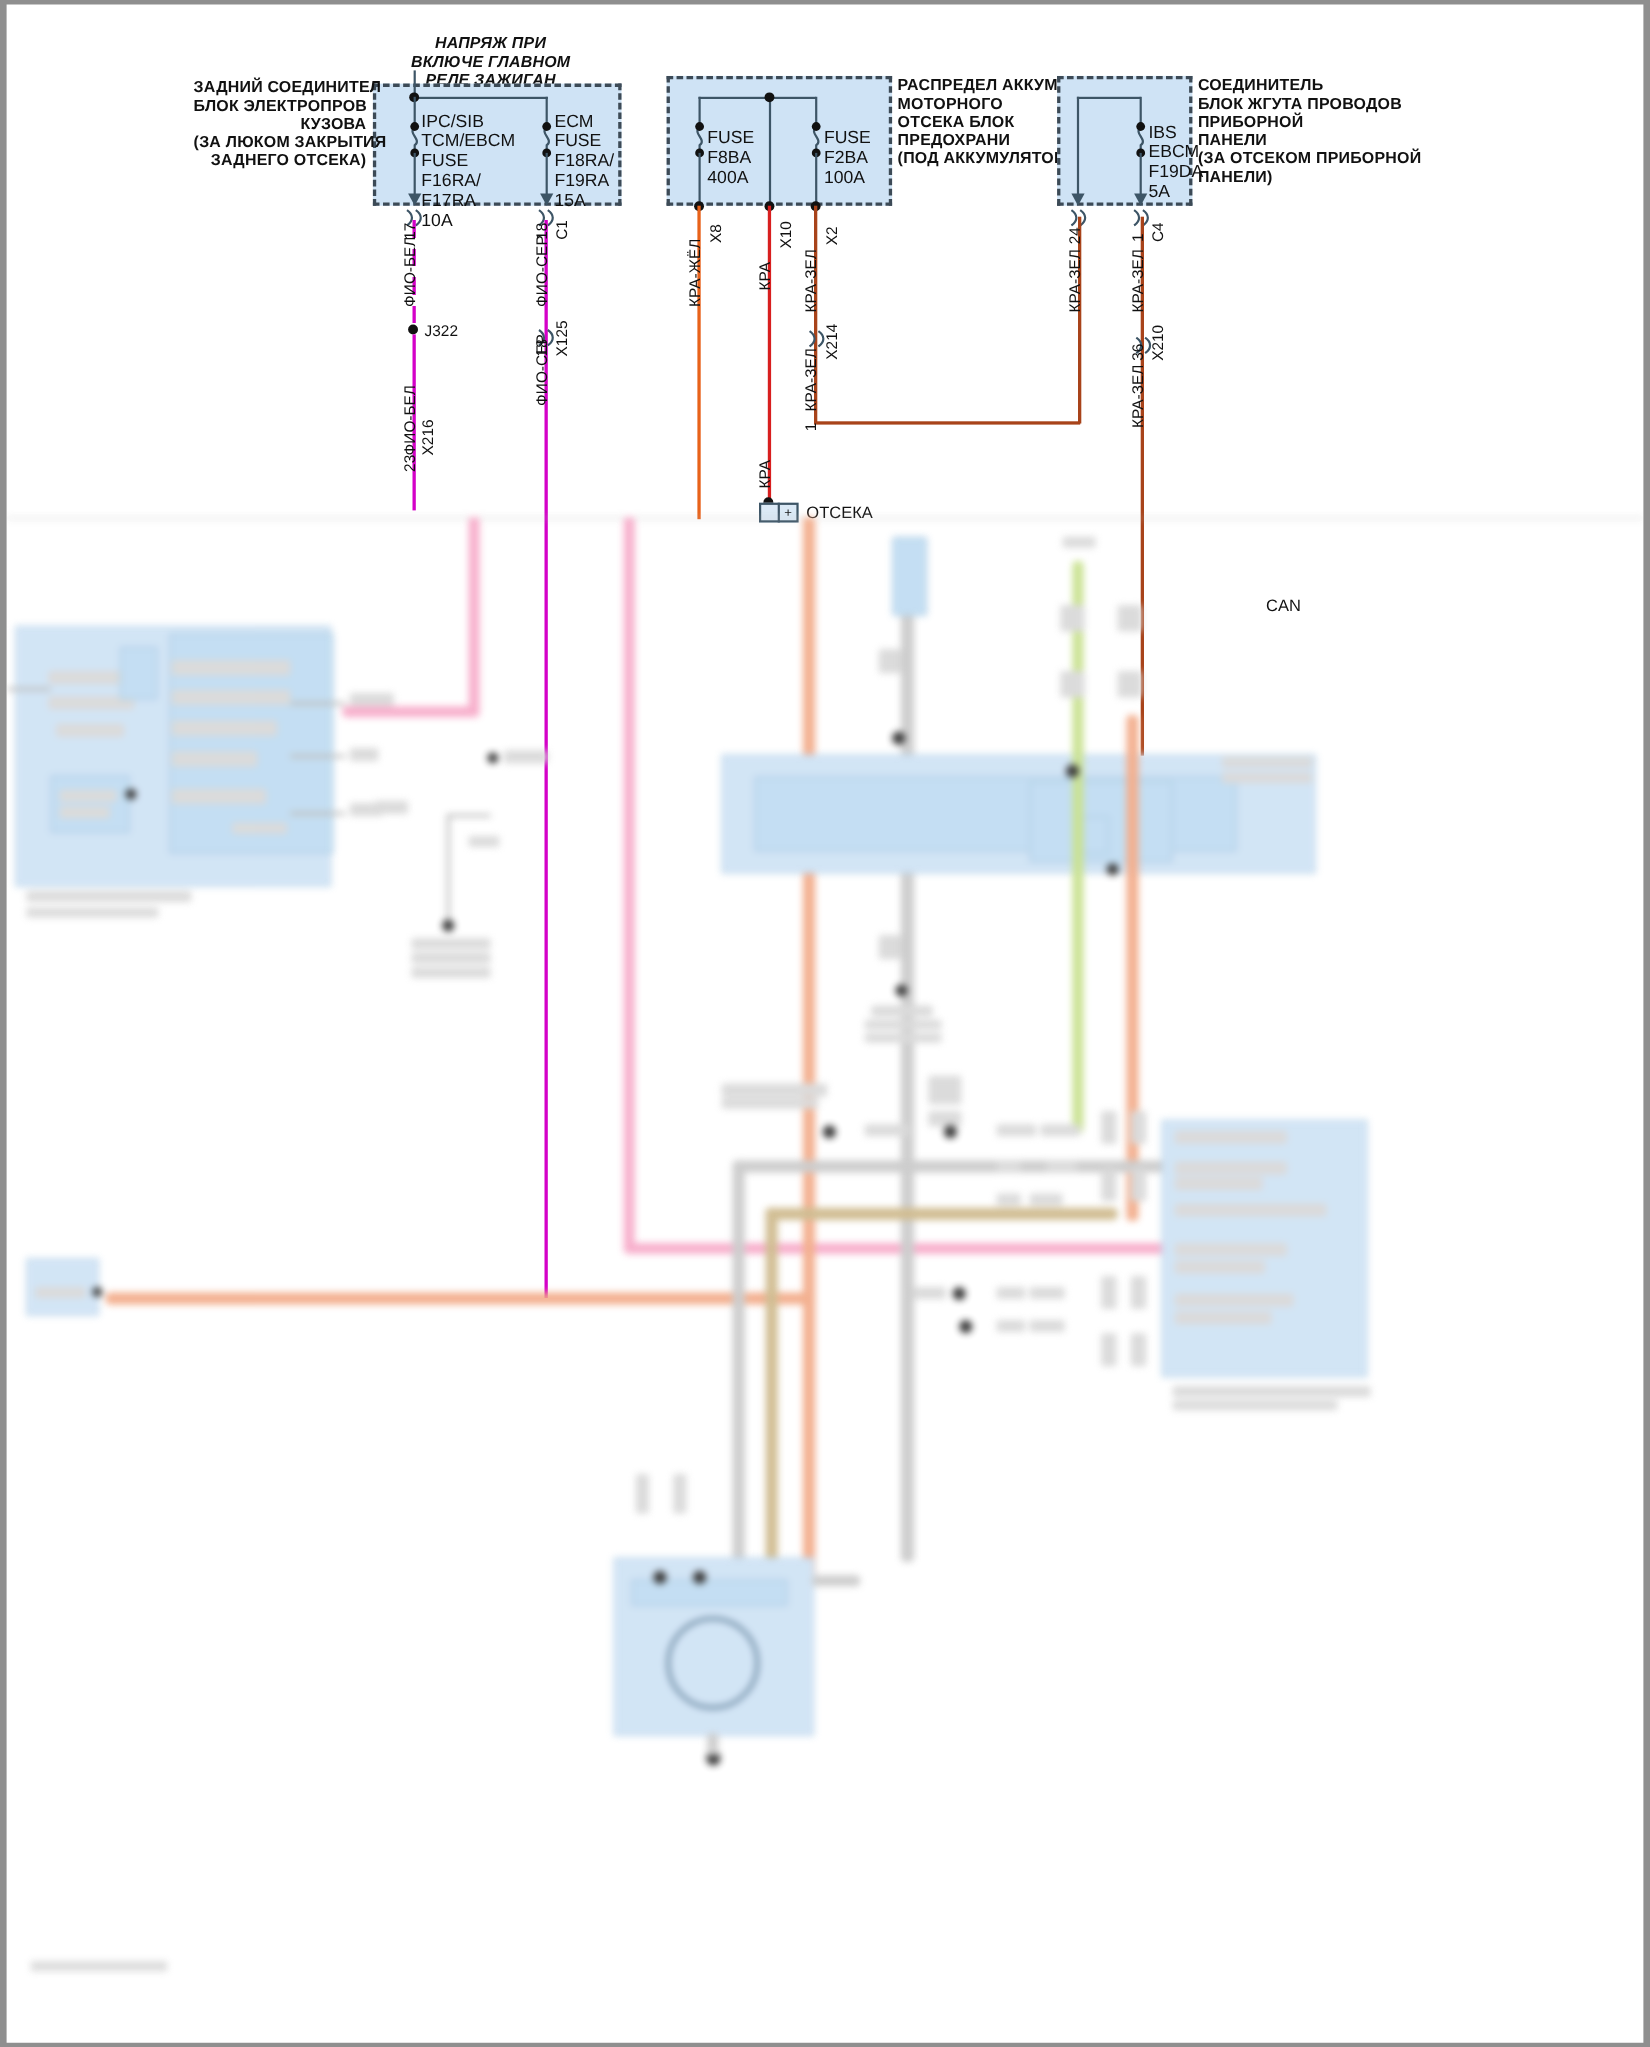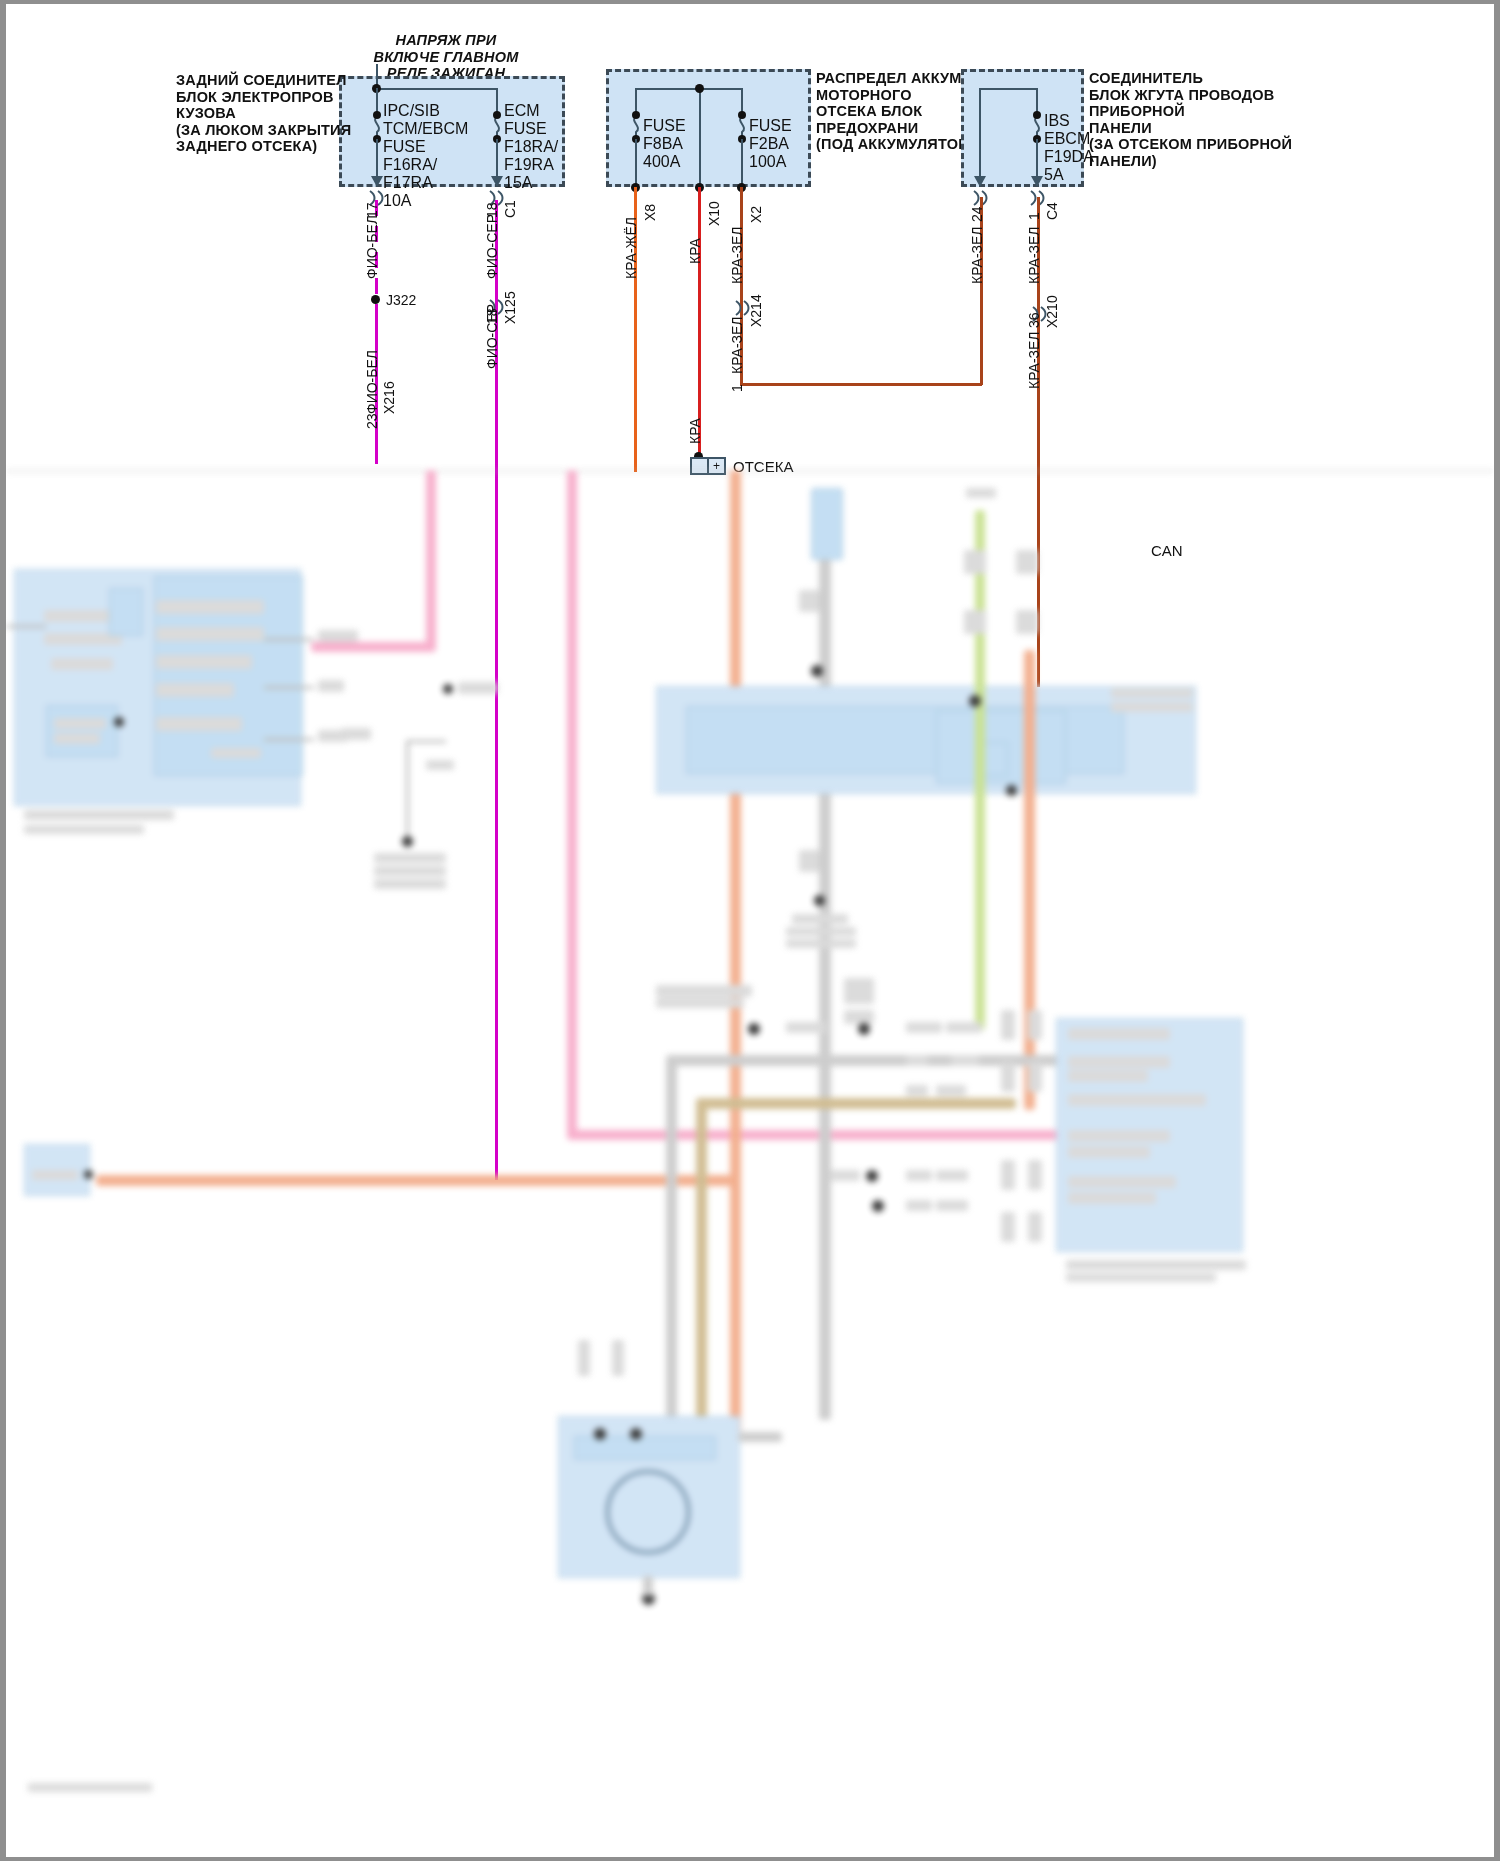--- a/index.html
+++ b/index.html
@@ -16,21 +16,21 @@
   .canvas{position:absolute;left:0;top:0;width:1488px;height:1853px;}
 
   
   .box{position:absolute;background:#cfe3f5;border:3px dashed #3c4a56;box-sizing:border-box;}
   .vline{position:absolute;width:2px;background:#3d5566;}
   .hline{position:absolute;height:2px;background:#3d5566;}
   .dot{position:absolute;width:9px;height:9px;border-radius:50%;background:#111;}
   .dot.sm{width:8px;height:8px;}
   .txt{position:absolute;white-space:pre;color:#111;font-size:15px;line-height:17px;}
   .lbl-blk{position:absolute;white-space:pre;color:#111;font-size:14.5px;line-height:16.5px;font-weight:600;letter-spacing:0.2px;}
-  .lbl-blk.right{}
+  .lbl-blk.right{text-align:right;}
   .vtxt{position:absolute;white-space:pre;color:#111;font-size:14px;
         transform-origin:0 0;transform:rotate(-90deg);}
   .fusename{position:absolute;white-space:pre;color:#111;font-size:16px;line-height:18px;}
   .w-v{position:absolute;width:3px;}
   .w-h{position:absolute;height:3px;}
   .w-mag{background:#d400c8;}
   .w-mag-dash{background:repeating-linear-gradient(to bottom,#d400c8 0 16px,transparent 16px 26px);}
   .w-orange{background:#e8621a;}
   .w-red{background:#d81f1f;}
   .w-brown{background:#a8431a;}

